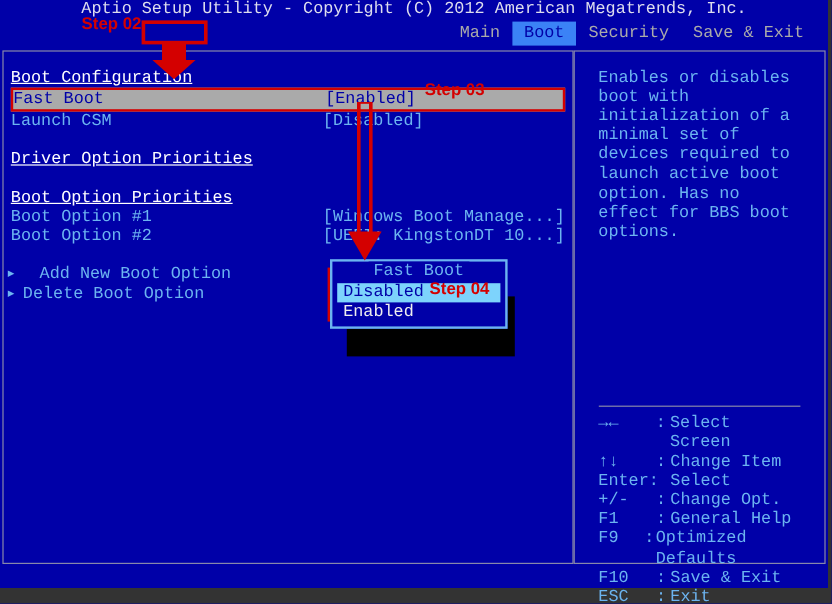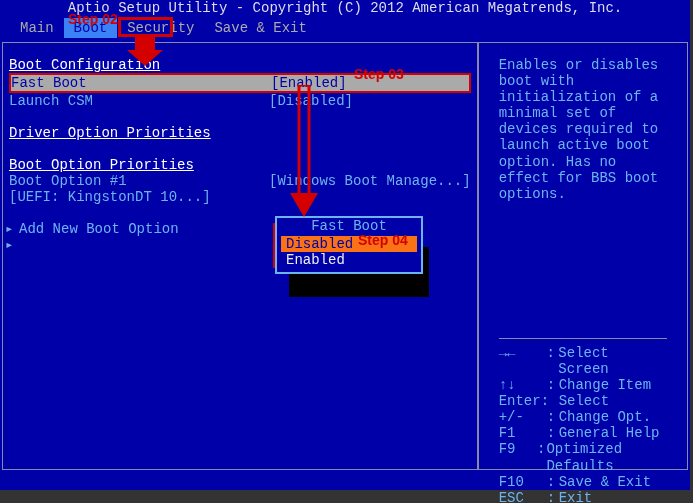--- a/index.html
+++ b/index.html
@@ -23,20 +23,21 @@
     color: #dde;
     text-align: center;
     padding: 0 0;
     font-weight: normal;
   }
   .menu-bar {
     display: flex;
     padding: 2px 10px;
     gap: 0;
     color: #aaa;
+    justify-content: flex-end;
   }
   .menu-item {
     padding: 2px 10px;
     cursor: pointer;
   }
   .menu-item.active {
     background: #3b82f6;
     color: #0000a8;
   }
   .main-area {
@@ -119,21 +120,21 @@
     transform: translateX(-50%);
   }
   .popup-inner {
     padding: 2px 4px 4px 4px;
   }
   .popup-opt {
     color: #eee;
     padding: 0 5px;
   }
   .popup-opt.sel {
-    background: #f97316;
+    background: #7dd3fc;
     color: #0000a8;
   }
   .popup-red-border {
     position: absolute;
     border: 3px solid #d40000;
     pointer-events: none;
   }
   .shadow-box {
     position: absolute;
     left: 289px;
@@ -197,30 +198,32 @@
       <div class="white-text">Driver Option Priorities</div>
 
       <div style="height:16px"></div>
       <div class="white-text">Boot Option Priorities</div>
 
       <div class="config-row blue-text">
         <span class="config-label">Boot Option #1</span>
         <span class="config-value">[Windows Boot Manage...]</span>
       </div>
       <div class="config-row blue-text">
+        <span class="config-label">Boot Option #2</span>
         <span class="config-value">[UEFI: KingstonDT 10...]</span>
       </div>
 
       <div style="height:16px"></div>
       <div class="action-row" style="position:relative">
         <span class="arrow-prefix">▸</span>
-        <span style="margin-left:10px">Add New Boot Option</span>
+        <span style="margin-left:24px">Add New Boot Option</span>
       </div>
       <div class="action-row" style="position:relative">
         <span class="arrow-prefix">▸</span>
+        <span style="margin-left:10px">Delete Boot Option</span>
       </div>
     </div>
 
     <div class="right-panel">
       <div>Enables or disables boot with initialization of a minimal set of devices required to launch active boot option. Has no effect for BBS boot options.</div>
       <div style="height:130px"></div>
       <div class="divider"></div>
       <div class="legend-row">
           <span class="legend-key">→←</span>
           <span class="legend-sep">:</span>

